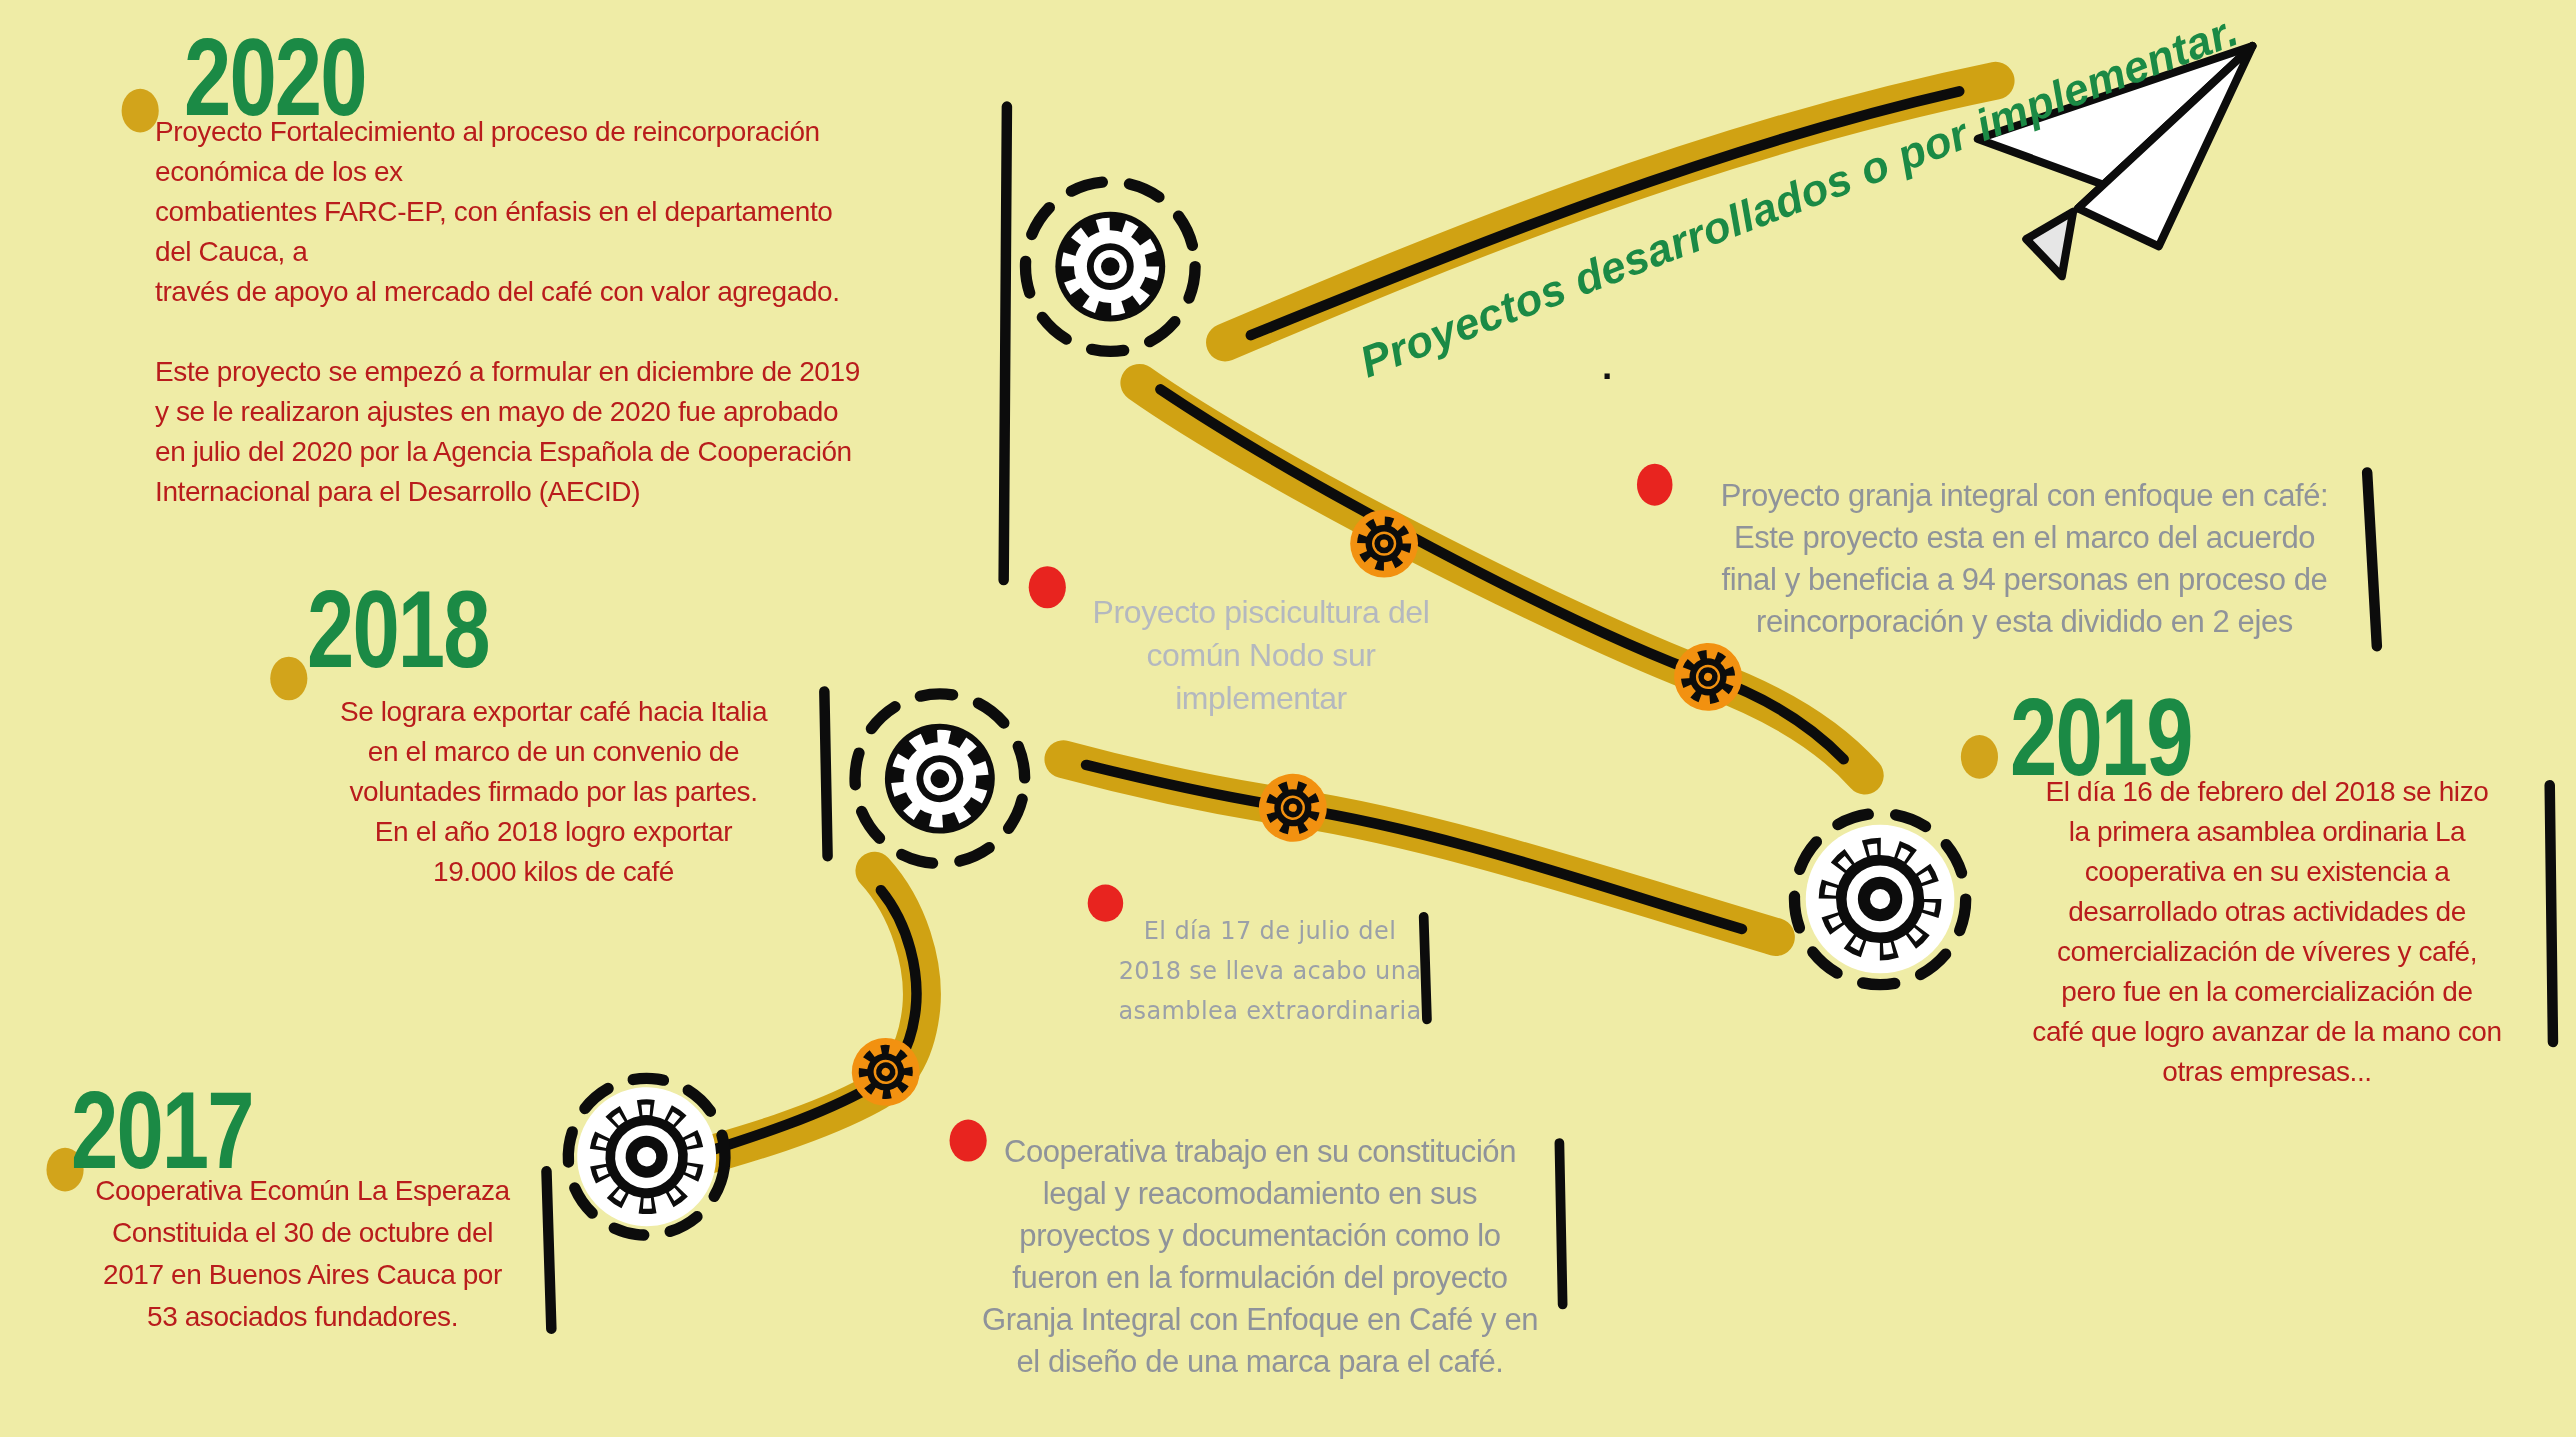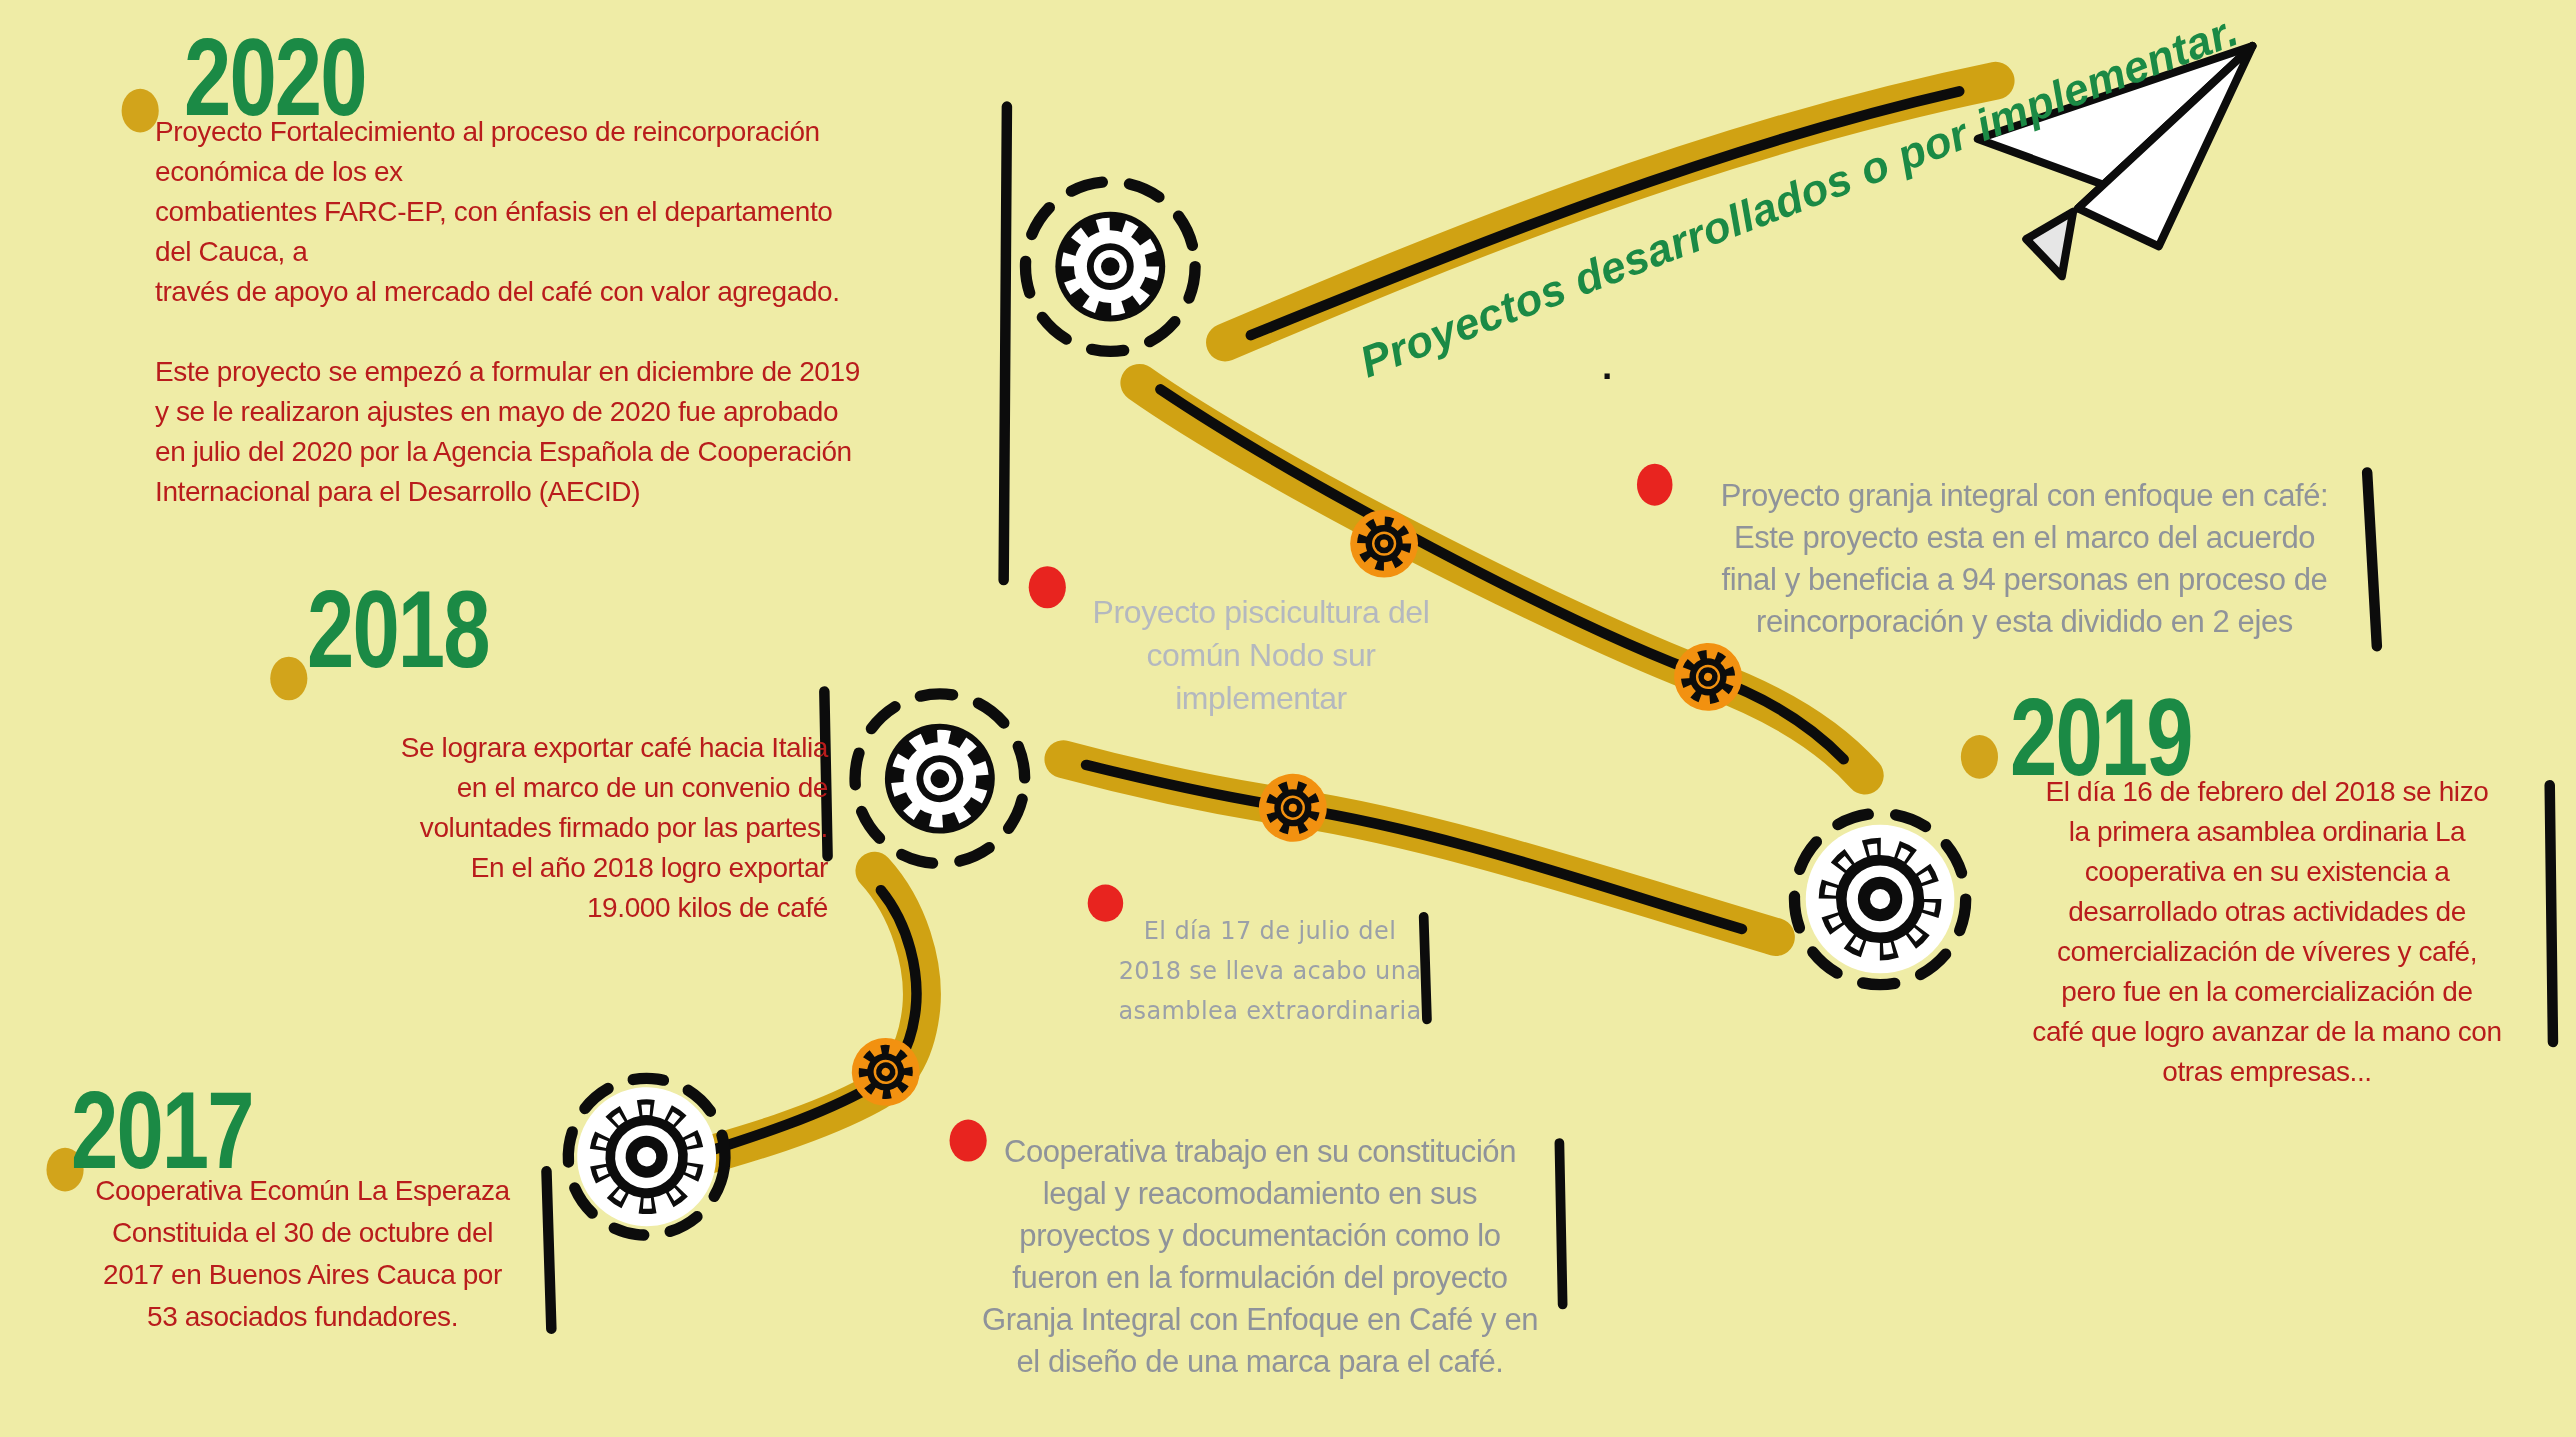--- a/index.html
+++ b/index.html
@@ -157,21 +157,21 @@
 
   <div class="txt lightgray center" style="left:1071px;top:591px;width:380px;font-size:32px;line-height:43px;">Proyecto piscicultura del
 común Nodo sur implementar</div>
 
   <div class="txt gray center" style="left:1677px;top:475px;width:695px;font-size:31px;line-height:42px;">Proyecto granja integral con enfoque en café:
 Este proyecto esta en el marco del acuerdo
 final y beneficia a 94 personas en proceso de
 reincorporación y esta dividido en 2 ejes</div>
 
   <div class="year" style="left:307px;top:575px;">2018</div>
-  <div class="txt center" style="left:279px;top:728px;width:549px;text-align:right;">Se lograra exportar café hacia Italia
+  <div class="txt center" style="left:279px;top:692px;width:549px;">Se lograra exportar café hacia Italia
 en el marco de un convenio de
 voluntades firmado por las partes.
 En el año 2018 logro exportar
 19.000 kilos de café</div>
 
   <div class="year" style="left:2010px;top:683px;">2019</div>
   <div class="txt center" style="left:1968px;top:772px;width:598px;">El día 16 de febrero del 2018 se hizo
 la primera asamblea ordinaria La
 cooperativa en su existencia a
 desarrollado otras actividades de

